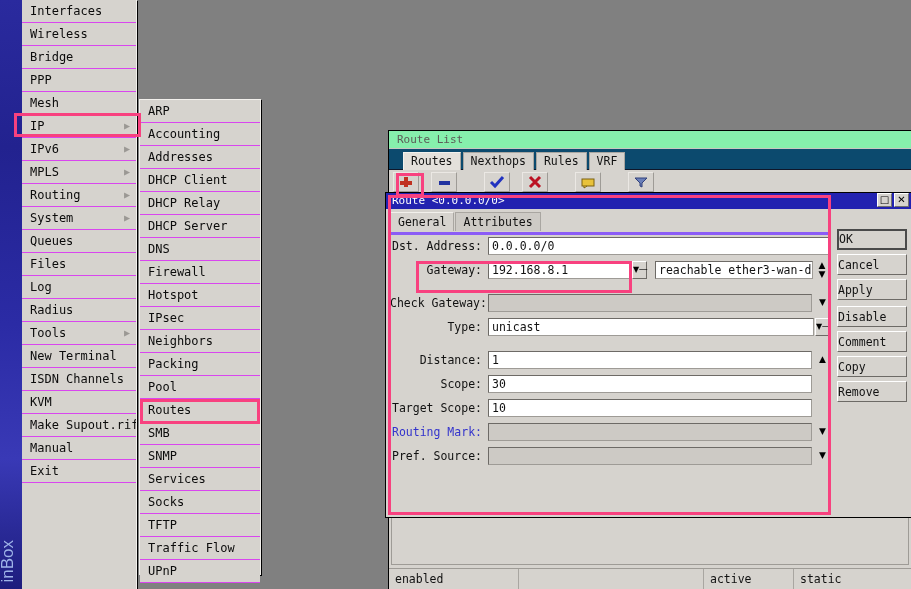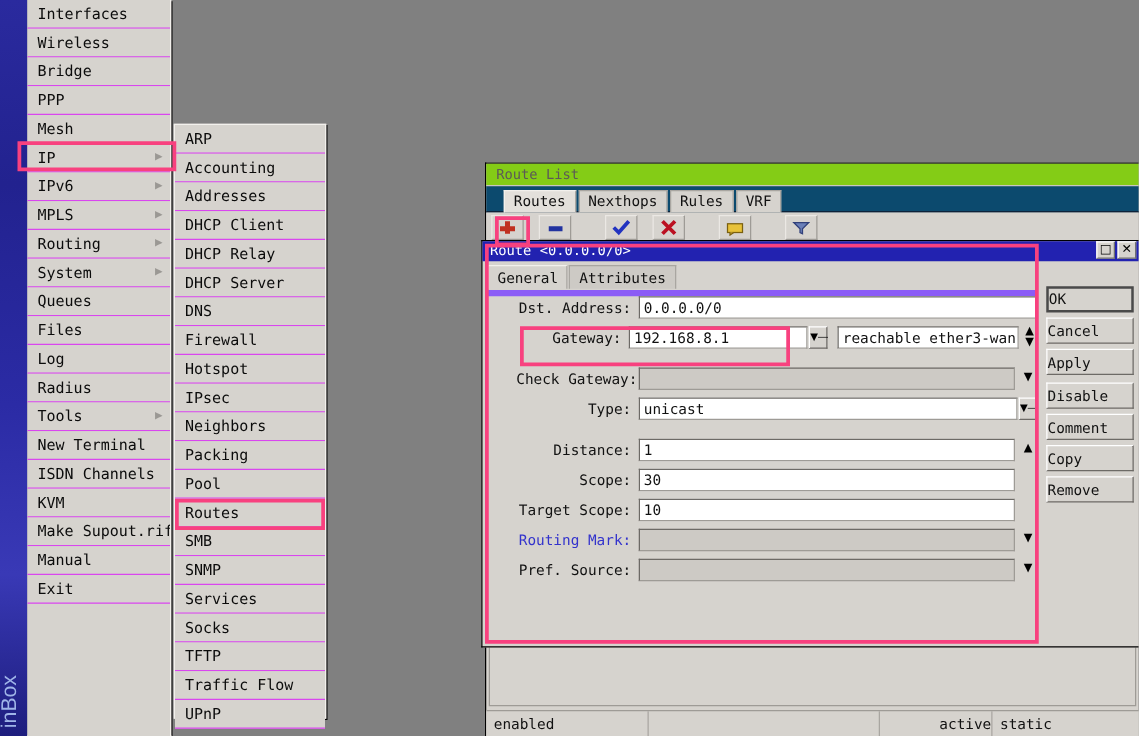--- a/index.html
+++ b/index.html
@@ -64,21 +64,21 @@
   
   .win-routelist {
     position: absolute; left: 388px; top: 130px; width: 523px; height: 459px;
     background: #d6d3ce;
     border: 1px solid #000;
     border-right: none; border-bottom: none;
     box-sizing: border-box;
   }
   .rl-title {
     height: 17px; line-height: 17px;
-    background: #84cc16;
+    background: #86efac;
     color: #5c5a57; font-size: 11px; padding-left: 8px;
     border-bottom: 1px solid #c9c6c1;
   }
   .rl-tabs {
     height: 21px; padding-left: 14px; padding-top: 3px;
     box-sizing: border-box;
     background: #0c4a6e;
     border-bottom: 1px solid #0f172a;
     position: relative;
   }
@@ -116,21 +116,21 @@
     border-top: 1px solid #9e9b96;
     box-sizing: border-box;
   }
   .rl-status div {
     font-size: 11.5px; line-height: 20px; color: #111;
     padding-left: 6px; box-sizing: border-box;
     border-right: 1px solid #a9a6a1;
     overflow: hidden; white-space: nowrap;
   }
   .st-0 { width: 130px; } .st-1 { width: 185px; }
-  .st-2 { width: 90px; text-align: right; }  .st-3 { width: 118px; border-right: none !important; }
+  .st-2 { width: 90px; }  .st-3 { width: 118px; border-right: none !important; }
 
   
   .dlg {
     position: absolute; left: 385px; top: 192px; width: 526px; height: 326px;
     background: #d6d3ce;
     border: 1px solid #000; border-right: none;
     box-sizing: border-box;
   }
   .dlg-title {
     height: 16px; line-height: 16px;
@@ -145,36 +145,36 @@
     border-right-color:#707070; border-bottom-color:#707070;
     color: #000; font-size: 10px; line-height: 12px; text-align: center;
     box-sizing: border-box;
     font-family: "DejaVu Sans", sans-serif;
   }
   .dlg-inner {
     position: absolute; left: 0; top: 16px; right: 0; bottom: 0;
   }
   .tabbar {
     position: absolute; left: 4px; top: 3px; width: 440px; height: 20px;
-    border-bottom: 5px solid #8b5cf6;
+    border-bottom: 3px solid #8b5cf6;
   }
   .dtab {
     display: inline-block; height: 19px; line-height: 18px;
     padding: 0 7px; font-size: 11.5px; color: #111;
     border: 1px solid #a9a6a1; border-bottom: none;
     background: #cdcac5; margin-right: 1px;
     box-sizing: border-box; vertical-align: top;
   }
   .dtab.active { background: #d6d3ce; border-color: #f2f0ec #a9a6a1 #d6d3ce #f2f0ec; }
 
   .form { position: absolute; left: 4px; top: 26px; width: 440px; }
   .row { display: flex; align-items: center; height: 21px; margin-bottom: 3px; }
   .lbl {
     width: 92px; text-align: right; padding-right: 6px;
-    font-size: 11.5px; color: #111; white-space: nowrap; margin-left: 23px;
+    font-size: 11.5px; color: #111; white-space: nowrap;
   }
   .lbl.blue { color: #3333cc; }
   .fld {
     flex: 1; height: 18px; line-height: 17px;
     background: #fff; border: 1px solid #9e9b96;
     border-top-color: #6d6a66; border-left-color: #6d6a66;
     font-size: 11.5px; color: #111; padding-left: 3px;
     box-sizing: border-box; overflow: hidden; white-space: nowrap;
   }
   .fld.ro { background: #cdcac5; }

